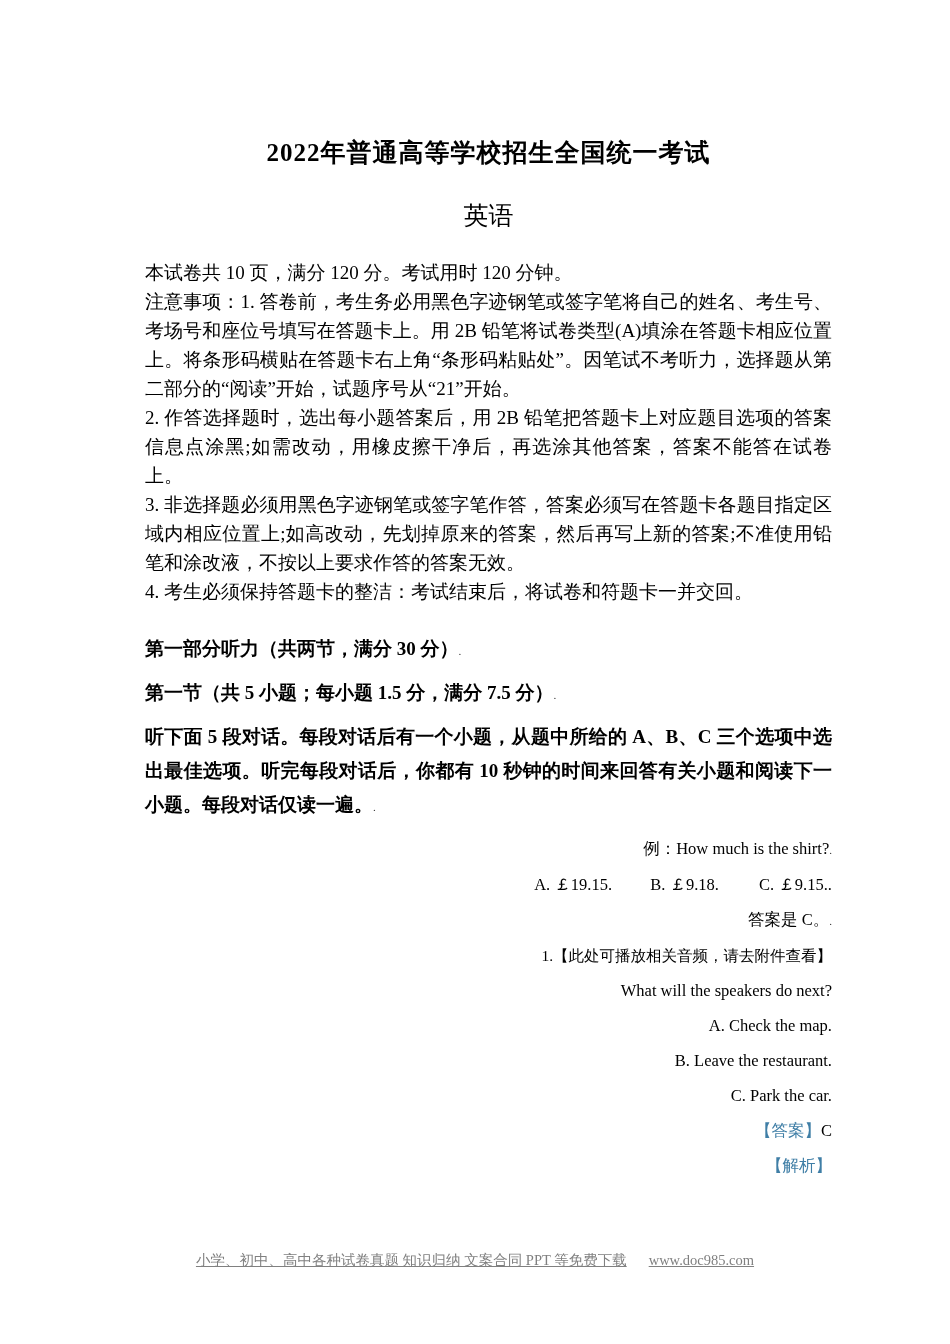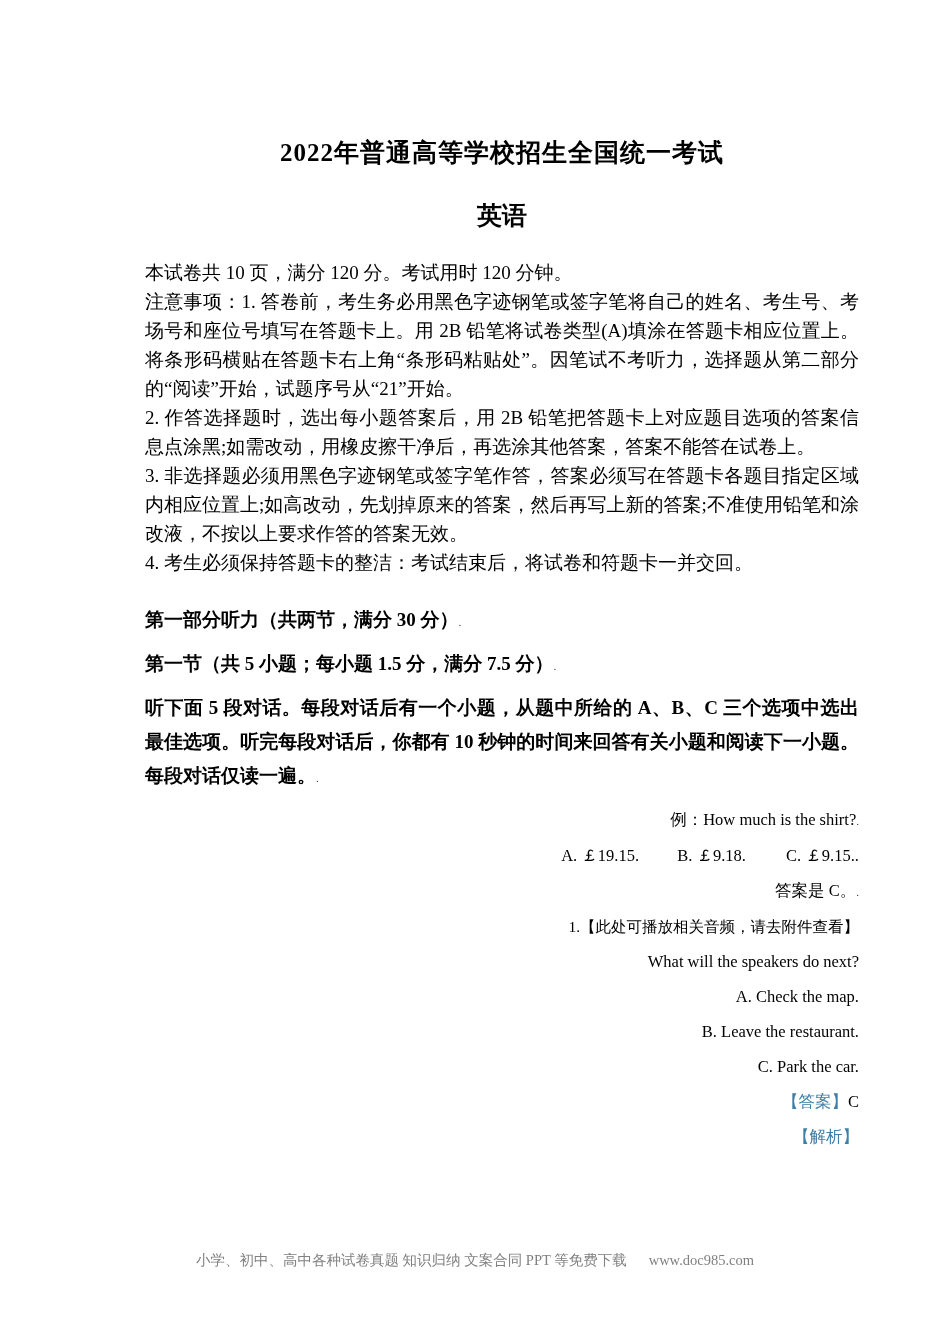--- a/index.html
+++ b/index.html
@@ -7,34 +7,34 @@
   body {
     font-family: "Liberation Serif", "DejaVu Serif", serif;
     color: #000000;
   }
   .page {
     position: relative;
     width: 950px;
     height: 1344px;
     margin: 0 auto;
     background: #ffffff;
-    padding: 136px 91px 0 145px;
+    padding: 136px 118px 0 145px;
     overflow: hidden;
   }
   .doc-title {
     text-align: center;
     font-size: 25px;
     font-weight: bold;
     letter-spacing: 1px;
     margin-bottom: 30px;
   }
   .doc-subject {
     text-align: center;
     font-size: 25px;
-    font-weight: bold;
+    font-weight: normal;
     margin-bottom: 26px;
   }
   .summary, .notice {
     font-size: 19px;
     font-weight: normal;
     line-height: 29px;
     text-align: justify;
   }
   .listening-block { margin-top: 26px; }
   .part-heading, .section-heading {
@@ -68,20 +68,21 @@
   .accent { color: #3f7ea6; }
   .answer-value { color: #000000; }
   .footer {
     position: absolute;
     left: 0;
     right: 0;
     bottom: 74px;
     text-align: center;
     font-size: 14.5px;
     color: #808080;
+    text-decoration: underline;
   }
   .footer .footer-url { margin-left: 22px; }
 </style>
 </head>
 <body>
 
 <div class="page">
 
   <h1 class="doc-title">2022年普通高等学校招生全国统一考试</h1>
   <h2 class="doc-subject">英语</h2>

